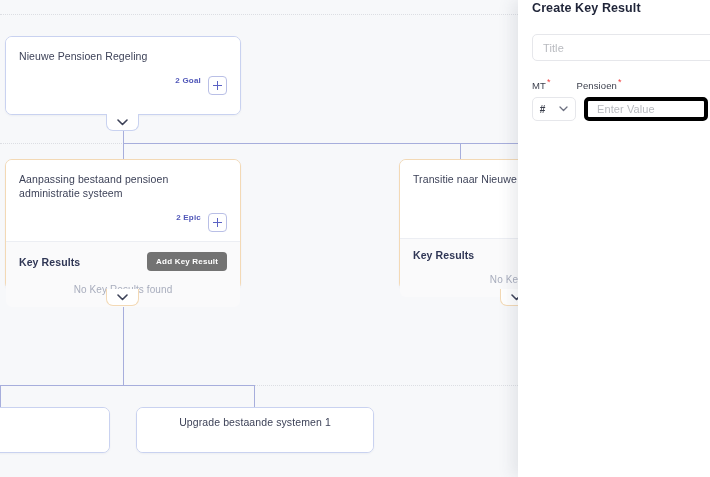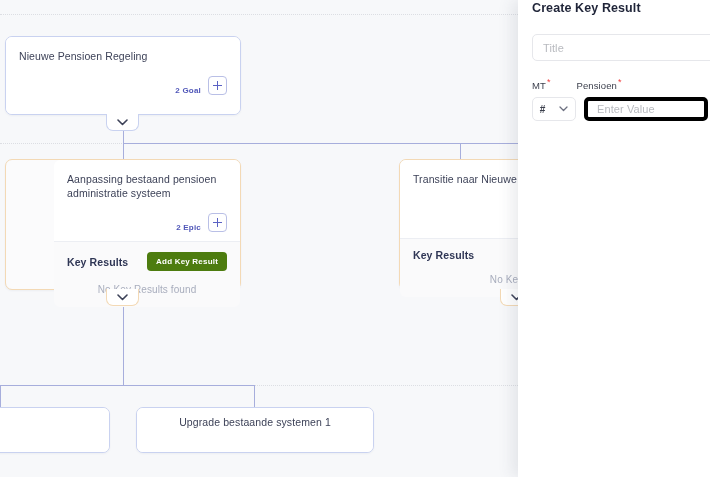--- a/index.html
+++ b/index.html
@@ -70,21 +70,21 @@
   }
   .card-title {
     font-size: 10.5px;
     color: #3d4258;
     line-height: 14px;
     letter-spacing: .1px;
     white-space: pre-wrap;
   }
   .card-meta {
     display: flex;
-    align-items: flex-end;
+    align-items: flex-start;
     justify-content: flex-end;
     gap: 7px;
     margin-top: 13px;
   }
   .meta-count {
     font-size: 8px;
     font-weight: bold;
     color: #4f56b8;
     letter-spacing: .2px;
   }
@@ -122,21 +122,21 @@
     align-items: center;
     justify-content: space-between;
   }
   .kr-title {
     font-size: 10.5px;
     font-weight: bold;
     color: #2f3655;
     letter-spacing: .1px;
   }
   .kr-add-btn {
-    background: #4d7c0f;
+    background: #737373;
     color: #fff;
     font-size: 8px;
     font-weight: bold;
     letter-spacing: .2px;
     padding: 5px 9px;
     border-radius: 4px;
     border: none;
     cursor: pointer;
     font-family: "Liberation Sans", sans-serif;
     white-space: nowrap;
@@ -281,21 +281,21 @@
         <span class="plus-btn"></span>
       </div>
     </div>
   </div>
   <div class="chev-tab" style="left:106px; top:114px;">
     <svg width="11" height="7" viewBox="0 0 11 7">
       <path d="M1 1 L5.5 5.5 L10 1" stroke="#3d4258" stroke-width="1.6" fill="none" stroke-linecap="round" stroke-linejoin="round"></path>
     </svg>
   </div>
 
-  <div class="card amber" style="left:5px; top:159px; width:236px; height:131px;padding-left:48px;">
+  <div class="card amber" style="left:5px; top:159px; width:236px; height:131px;">
     <div class="card-top">
       <div class="card-title">Aanpassing bestaand pensioen administratie systeem</div>
       <div class="card-meta">
         <span class="meta-count">2 Epic</span>
         <span class="plus-btn"></span>
       </div>
     </div>
     <div class="kr-section">
       <div class="kr-head">
         <span class="kr-title">Key Results</span>

